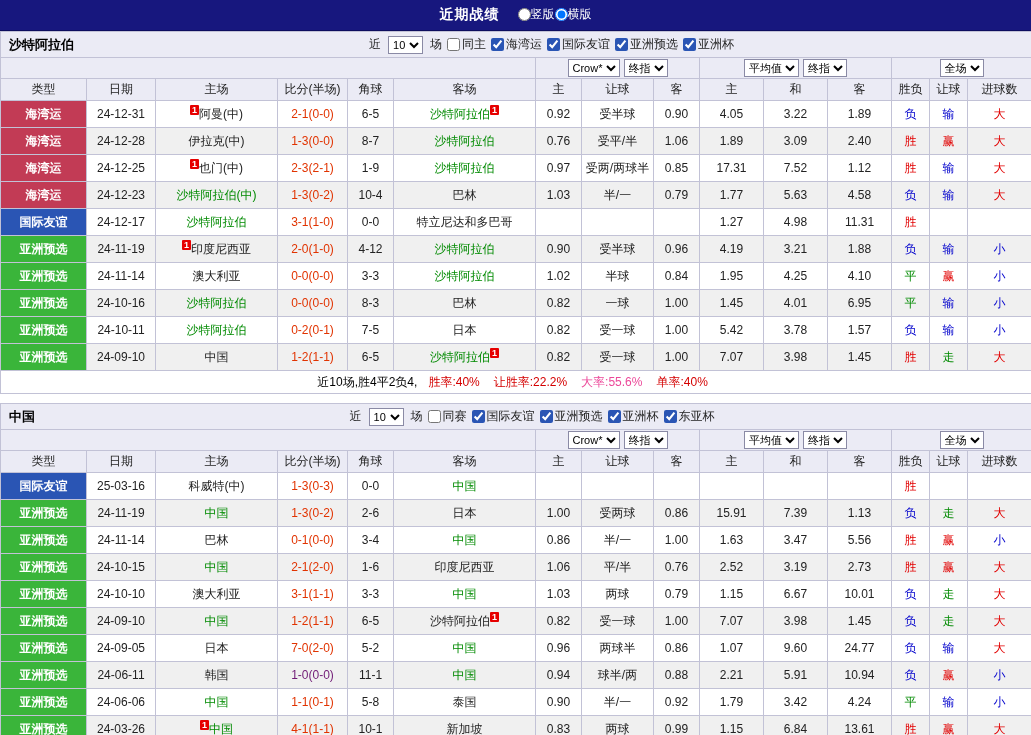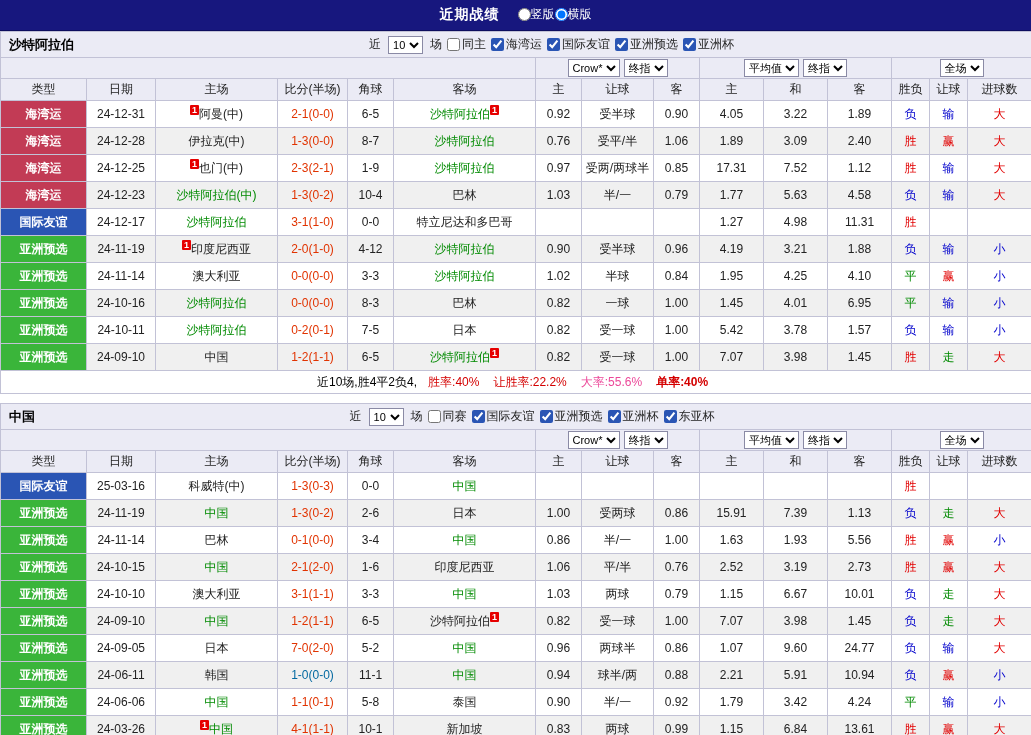--- a/index.html
+++ b/index.html
@@ -290,21 +290,21 @@
           <td>7.07</td>
           <td>3.98</td>
           <td>1.45</td>
           <td style="color: rgb(225, 0, 0);">胜</td>
           <td style="color: rgb(0, 138, 0);">走</td>
           <td style="color: rgb(225, 0, 0);">大</td>
         </tr>
       </tbody>
     <tfoot>
       <tr>
-        <td colspan="15" class="summary"><span class="sum-prefix">近10场,胜4平2负4,</span><span class="sum-stat" style="color: rgb(212, 0, 0);">胜率:40%</span><span class="sum-stat" style="color: rgb(212, 0, 0);">让胜率:22.2%</span><span class="sum-stat" style="color: #ec4899;">大率:55.6%</span><span class="sum-stat" style="color: rgb(212, 0, 0); font-weight: bold;">单率:40%</span></td>
+        <td colspan="15" class="summary"><span class="sum-prefix">近10场,胜4平2负4,</span><span class="sum-stat" style="color: rgb(212, 0, 0);">胜率:40%</span><span class="sum-stat" style="color: rgb(212, 0, 0);">让胜率:22.2%</span><span class="sum-stat" style="color: #ec4899;">大率:55.6%</span><span class="sum-stat" style="color: rgb(212, 0, 0);">单率:40%</span></td>
       </tr>
     </tfoot>
   </table>
 <div class="gap"></div>
   <table class="grid">
     <colgroup>
       <col style="width:86px">
         <col style="width:69px">
         <col style="width:122px">
       <col style="width:70px">
@@ -416,21 +416,21 @@
           <td class="type" style="background: rgb(58, 181, 58);">亚洲预选</td>
           <td>24-11-14</td>
           <td><span>巴林</span></td>
           <td style="color: rgb(225, 51, 0);">0-1(0-0)</td>
           <td>3-4</td>
           <td><span style="color: rgb(0, 138, 0);">中国</span></td>
           <td>0.86</td>
           <td>半/一</td>
           <td>1.00</td>
           <td>1.63</td>
-          <td>1.93</td>
+          <td>3.47</td>
           <td>5.56</td>
           <td style="color: rgb(225, 0, 0);">胜</td>
           <td style="color: rgb(225, 0, 0);">赢</td>
           <td style="color: rgb(0, 0, 204);">小</td>
         </tr>
         <tr>
           <td class="type" style="background: rgb(58, 181, 58);">亚洲预选</td>
           <td>24-10-15</td>
           <td><span style="color: rgb(0, 138, 0);">中国</span></td>
           <td style="color: rgb(225, 51, 0);">2-1(2-0)</td>
@@ -494,21 +494,21 @@
           <td>9.60</td>
           <td>24.77</td>
           <td style="color: rgb(0, 0, 204);">负</td>
           <td style="color: rgb(0, 0, 204);">输</td>
           <td style="color: rgb(225, 0, 0);">大</td>
         </tr>
         <tr>
           <td class="type" style="background: rgb(58, 181, 58);">亚洲预选</td>
           <td>24-06-11</td>
           <td><span>韩国</span></td>
-          <td style="color: #0369a1;">1-0(0-0)</td>
+          <td style="color: #701a75;">1-0(0-0)</td>
           <td>11-1</td>
           <td><span style="color: rgb(0, 138, 0);">中国</span></td>
           <td>0.94</td>
           <td>球半/两</td>
           <td>0.88</td>
           <td>2.21</td>
           <td>5.91</td>
           <td>10.94</td>
           <td style="color: rgb(0, 0, 204);">负</td>
           <td style="color: rgb(225, 0, 0);">赢</td>

